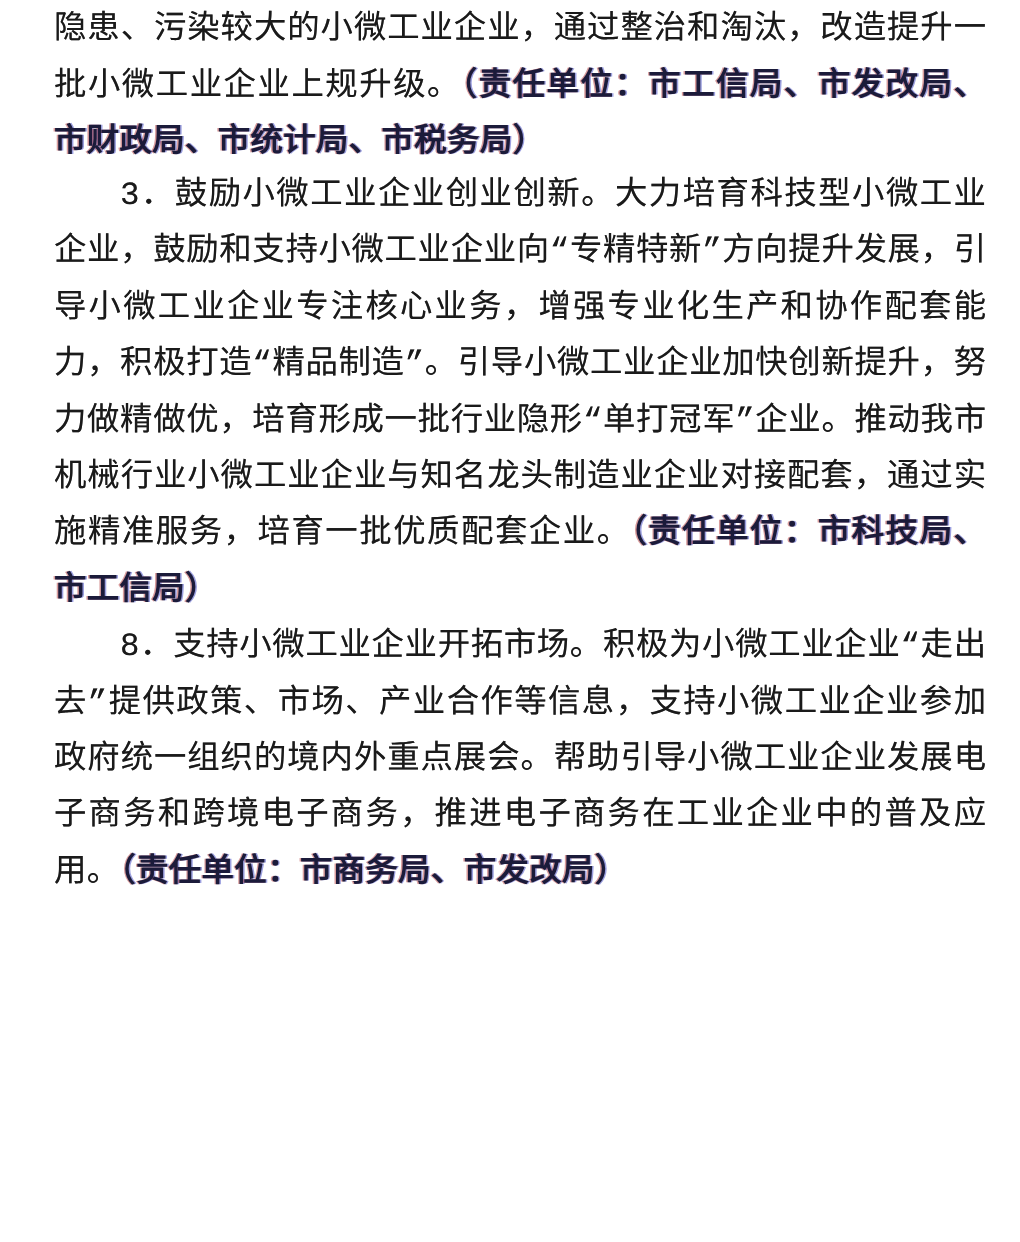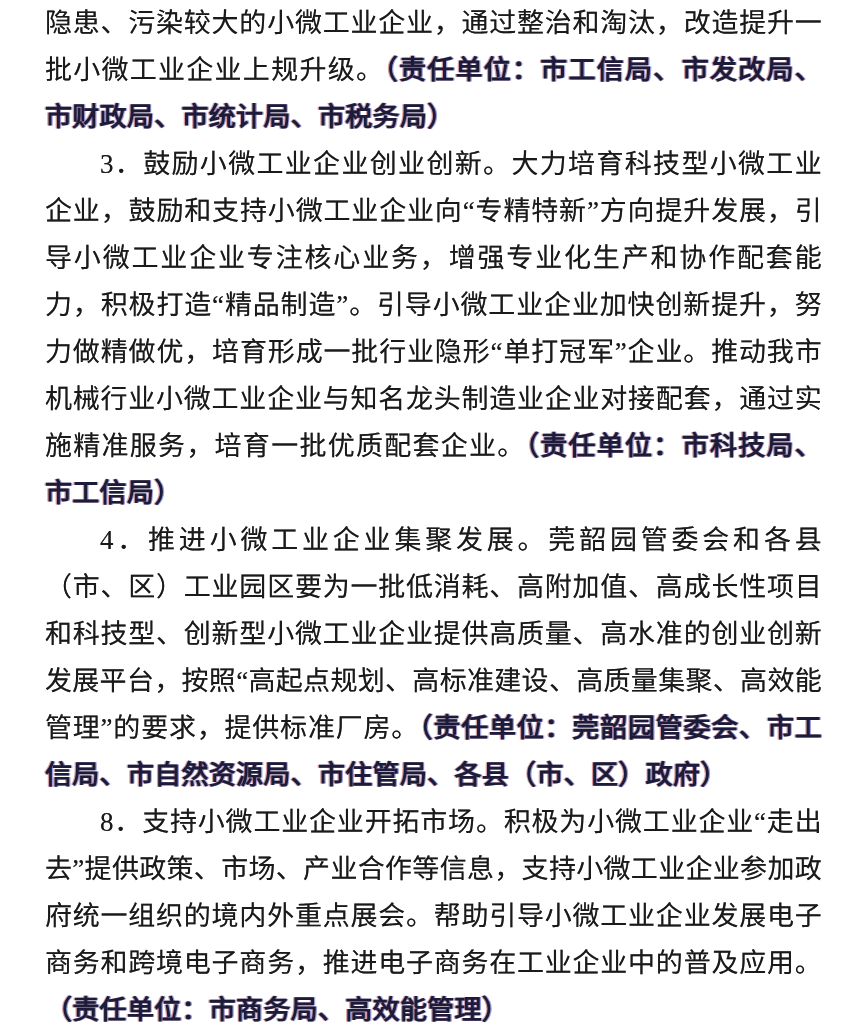--- a/index.html
+++ b/index.html
@@ -24,36 +24,36 @@
     margin: 0;
     font-size: 27px;
     line-height: 47px;
     color: #1a1a1a;
     text-align: justify;
     letter-spacing: 0.3px;
     text-shadow: 0 0 0.5px rgba(0,0,0,0.55);
   }
   .para.indent {
     text-indent: 55px;
+    font-family: Liberation Mono, monospace;
   }
   
   .resp {
     font-weight: bold;
     color: #1b1b3a;
     text-shadow:
       -1.2px 0 0 rgba(170, 35, 35, 0.45),
        1.2px 0 0 rgba(35, 45, 185, 0.45);
   }
 </style>
 </head>
 <body>
 
 <div class="page">
 
   <p class="para"><span>隐患、污染较大的小微工业企业，通过整治和淘汰，改造提升一批小微工业企业上规升级。</span><span class="resp">（责任单位：市工信局、市发改局、市财政局、市统计局、市税务局）</span></p>
 
   <p class="para indent"><span>3．鼓励小微工业企业创业创新。大力培育科技型小微工业企业，鼓励和支持小微工业企业向“专精特新”方向提升发展，引导小微工业企业专注核心业务，增强专业化生产和协作配套能力，积极打造“精品制造”。引导小微工业企业加快创新提升，努力做精做优，培育形成一批行业隐形“单打冠军”企业。推动我市机械行业小微工业企业与知名龙头制造业企业对接配套，通过实施精准服务，培育一批优质配套企业。</span><span class="resp">（责任单位：市科技局、市工信局）</span></p>
 
-  <p class="para indent"><span>4．推进小微工业企业集聚发展。莞韶园管委会和各县（市、区）工业园区要为一批低消耗、高附加值、高成长性项目和科技型、创新型小微工业企业提供高质量、高水准的创业创新发展平台，按照“高起点规划、高标准建设、高质量集聚、高效能管理”的要求，提供标准厂房。</span><span class="resp">（责任单位：莞韶园管委会、市工信局、市自然资源局、市住管局、各县（市、区）政府）</span></p>
 
-  <p class="para indent"><span>8．支持小微工业企业开拓市场。积极为小微工业企业“走出去”提供政策、市场、产业合作等信息，支持小微工业企业参加政府统一组织的境内外重点展会。帮助引导小微工业企业发展电子商务和跨境电子商务，推进电子商务在工业企业中的普及应用。</span><span class="resp">（责任单位：市商务局、高效能管理）</span></p>
+  <p class="para indent"><span>8．支持小微工业企业开拓市场。积极为小微工业企业“走出去”提供政策、市场、产业合作等信息，支持小微工业企业参加政府统一组织的境内外重点展会。帮助引导小微工业企业发展电子商务和跨境电子商务，推进电子商务在工业企业中的普及应用。</span><span class="resp">（责任单位：市商务局、市发改局）</span></p>
 
 </div>
 
 </body></html>

